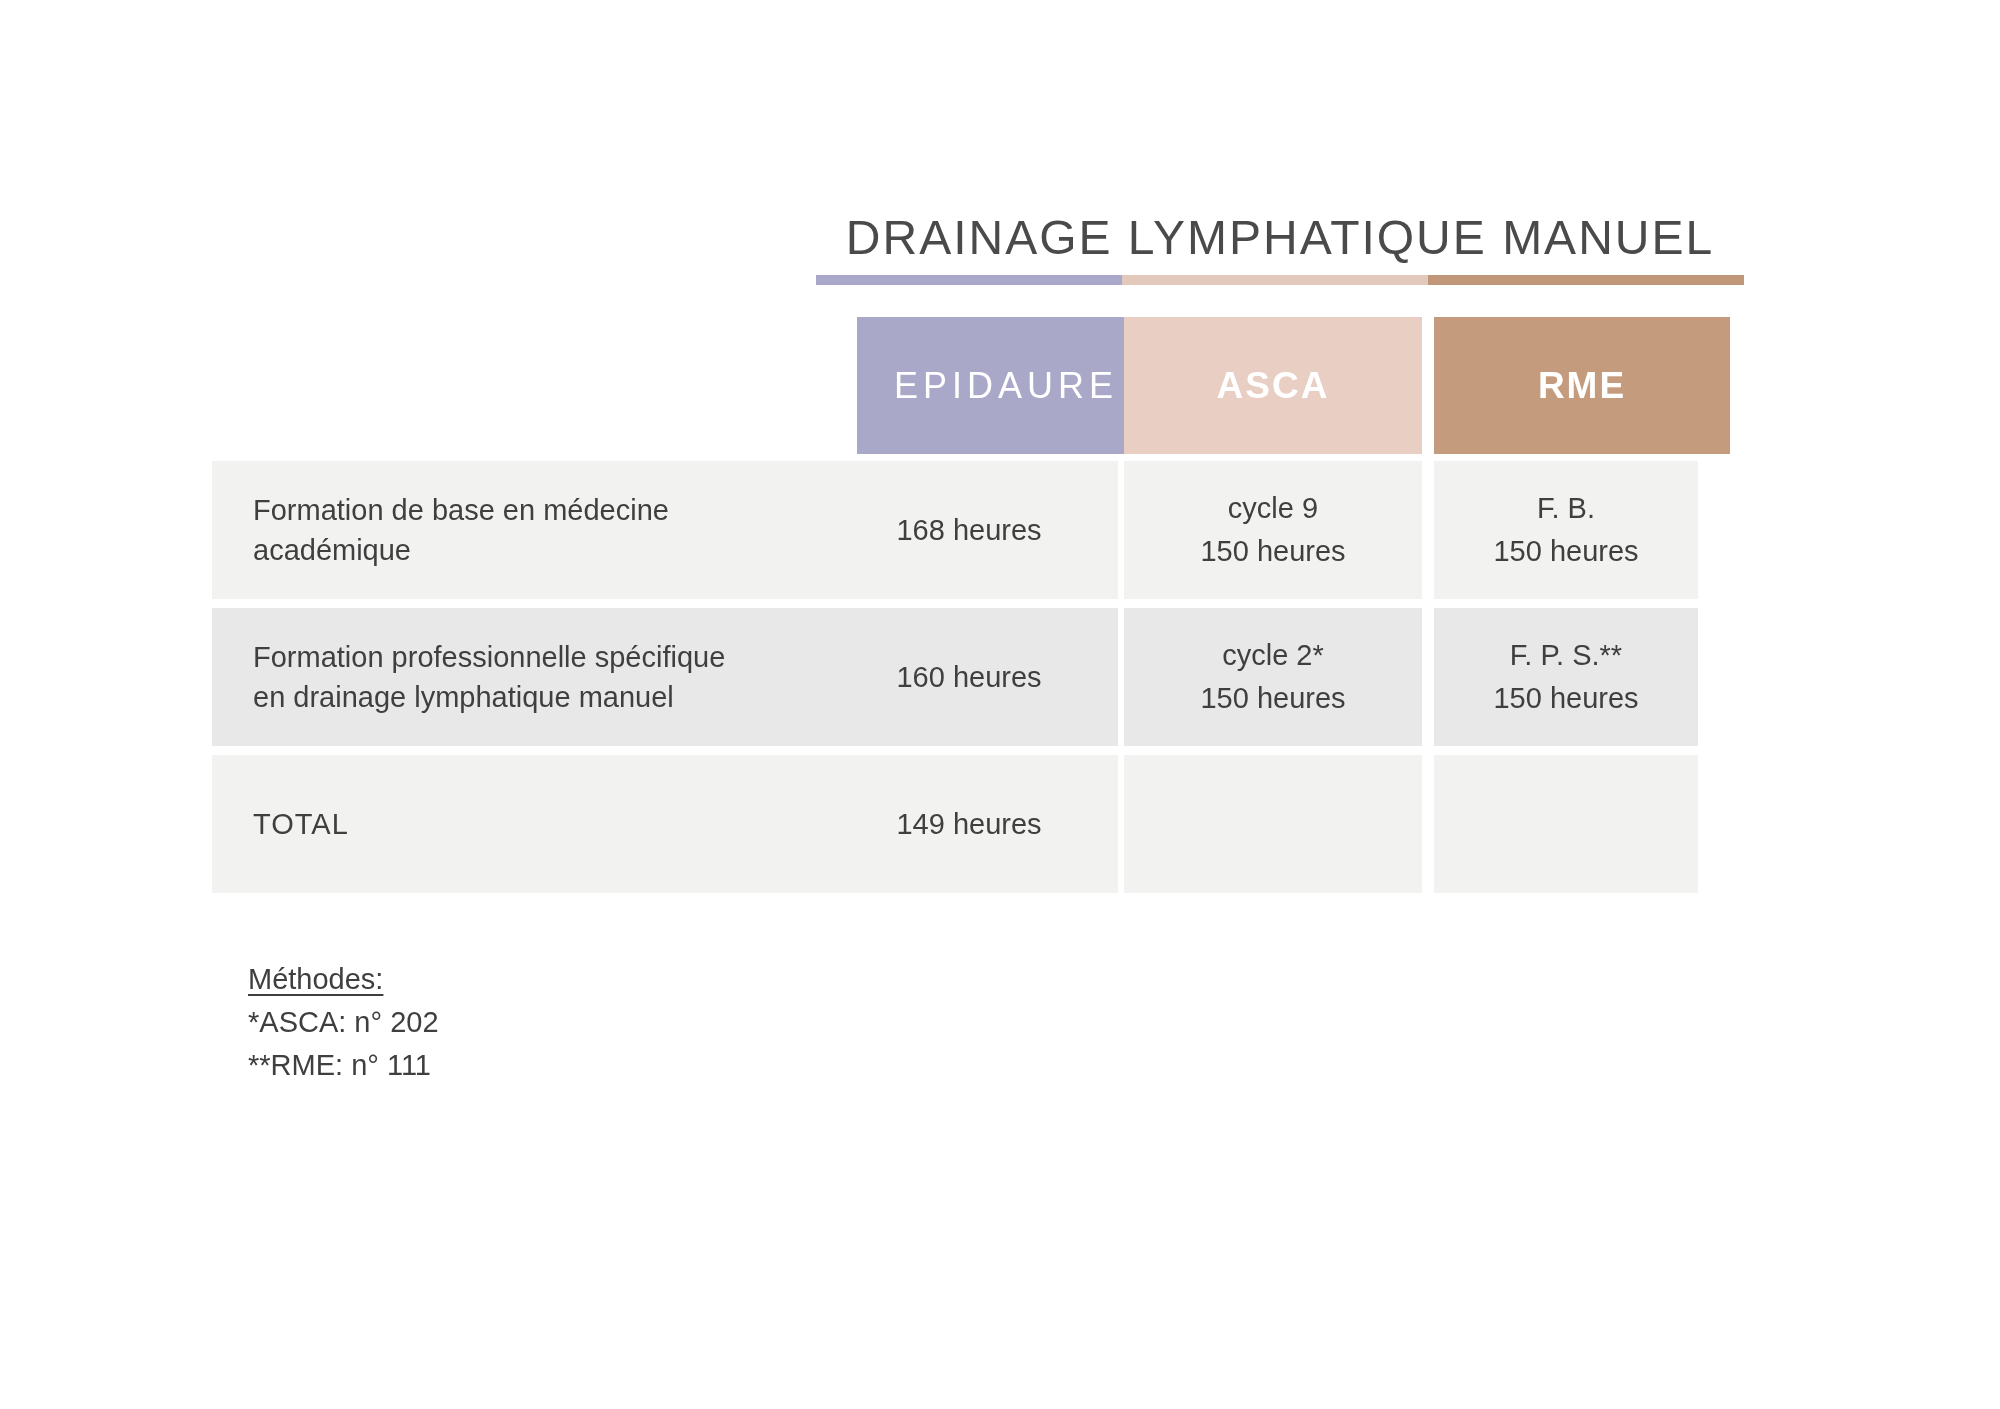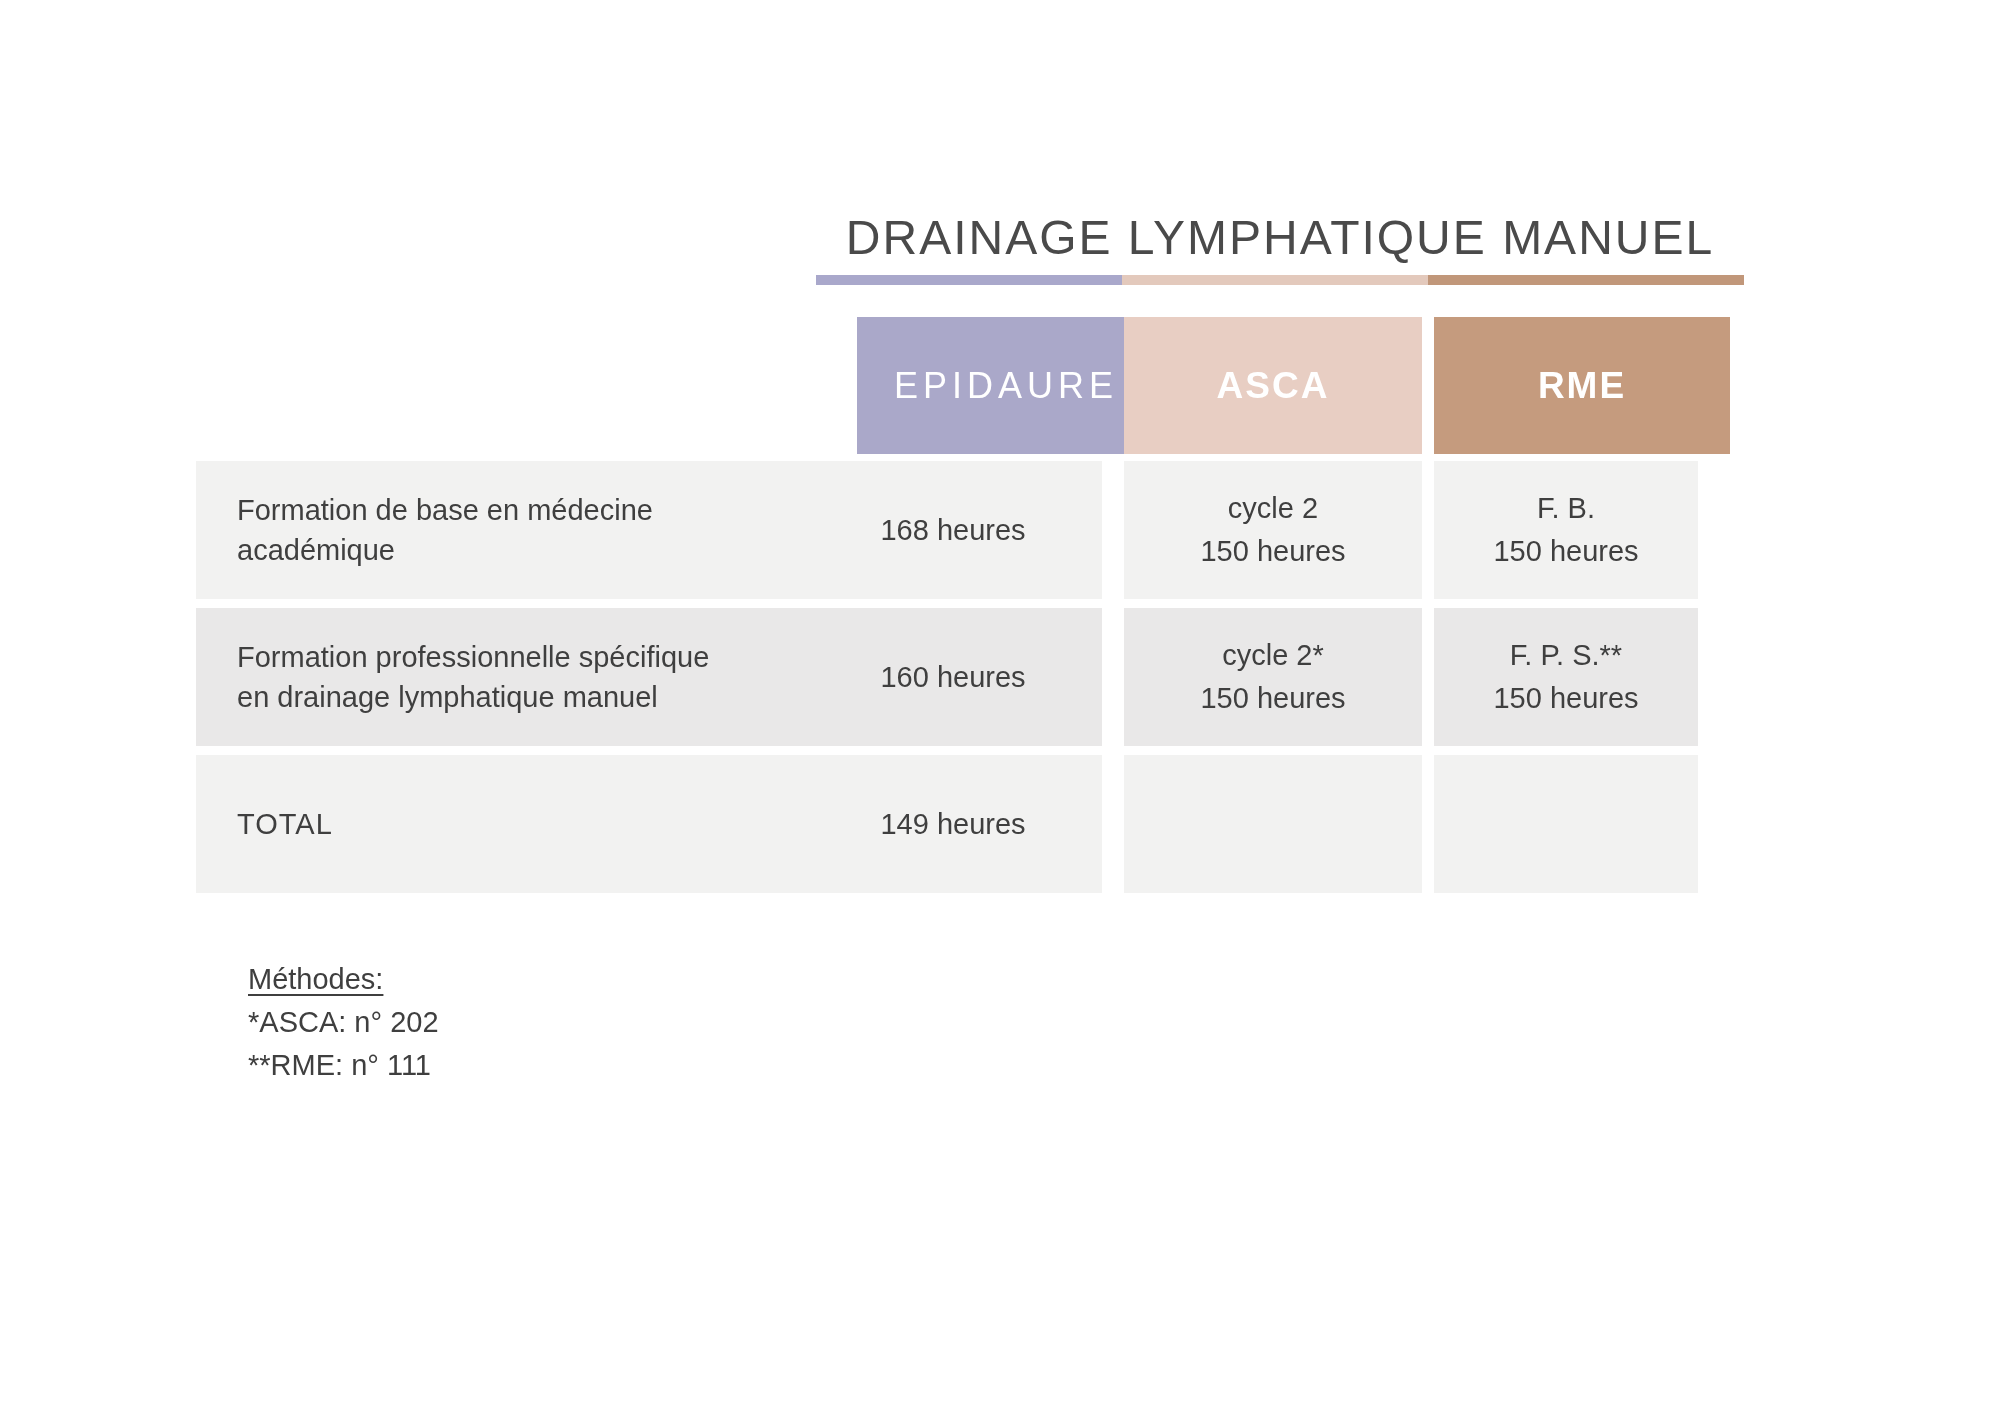--- a/index.html
+++ b/index.html
@@ -55,21 +55,21 @@
   }
   .hdr-rme {
     left: 1434px; width: 296px;
     background: #c59b7e;
     font-size: 37px; font-weight: 700; letter-spacing: 2px;
   }
 
   
   .row-left {
     position: absolute;
-    left: 196px; width: 906px; height: 138px;
+    left: 212px; width: 906px; height: 138px;
   }
   .cell {
     position: absolute; width: 298px; height: 138px;
     display: flex; flex-direction: column;
     align-items: center; justify-content: center;
     text-align: center;
     font-size: 29px; line-height: 43px;
   }
   .cell-asca { left: 1124px; }
   .cell-rme  { left: 1434px; width: 264px; }
@@ -127,21 +127,21 @@
   <div class="col-hdr hdr-asca">ASCA</div>
 
   <div class="row-left bg-light y-row1">
     <div class="row-label">
       <div>Formation de base en médecine</div>
       <div>académique</div>
     </div>
     <div class="row-hours">168 heures</div>
   </div>
   <div class="cell cell-asca bg-light y-row1">
-    <div>cycle 2</div>
+    <div>cycle 9</div>
     <div>150 heures</div>
   </div>
   <div class="cell cell-rme bg-light y-row1">
     <div>F. B.</div>
     <div>150 heures</div>
   </div>
 
   <div class="row-left bg-mid y-row2">
     <div class="row-label">
       <div>Formation professionnelle spécifique</div>

